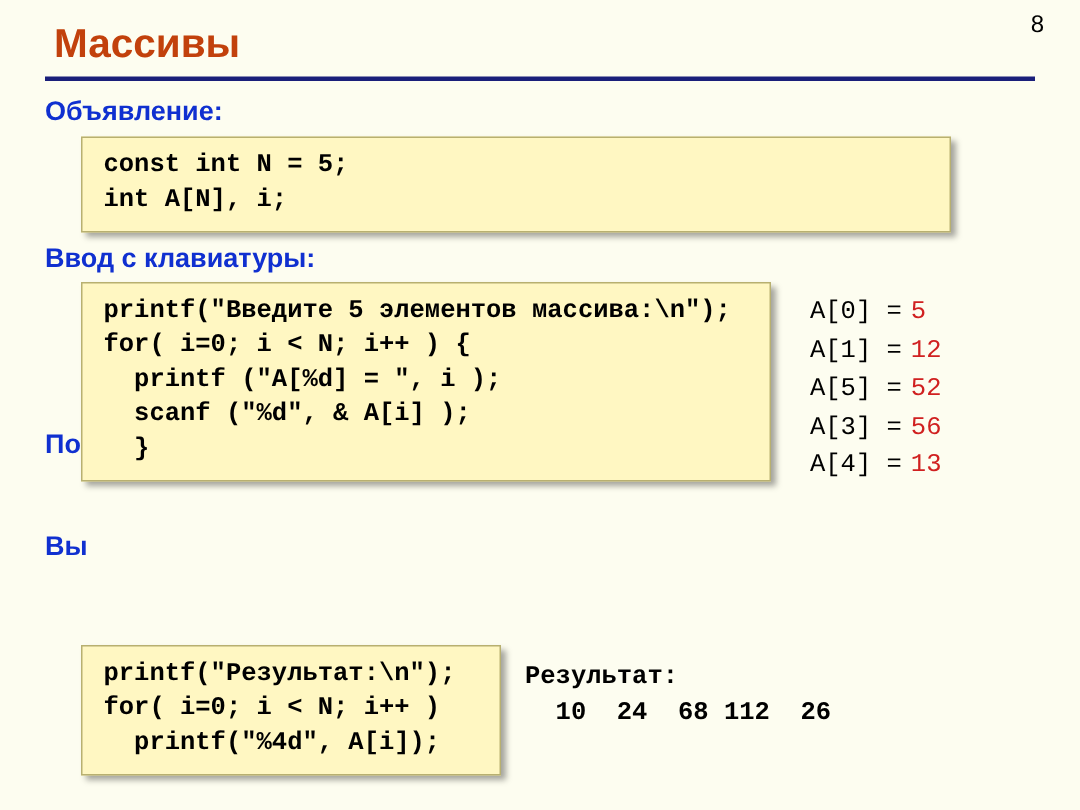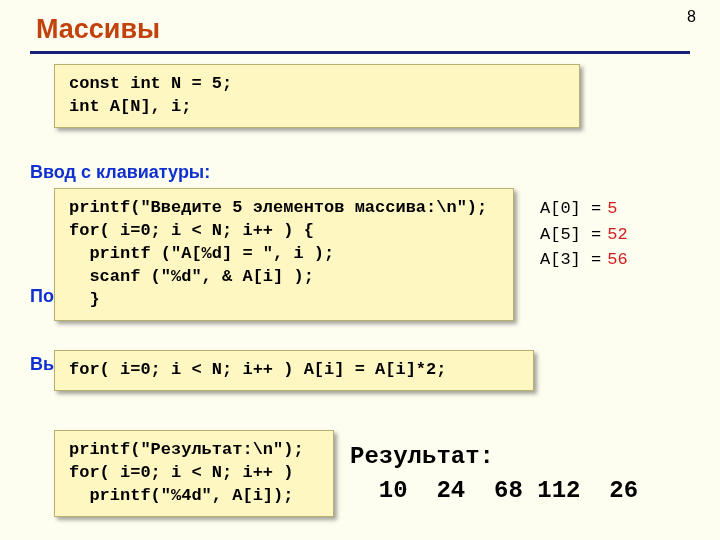--- a/index.html
+++ b/index.html
@@ -16,71 +16,73 @@
     font-family: "Courier New", monospace;
     font-size: 17px;
     font-weight: bold;
     color: #000;
     line-height: 1.35;
     white-space: pre;
     box-shadow: 3px 3px 4px rgba(0,0,0,0.35);
     margin-bottom: 8px;
     display: inline-block;
   }
-  .box-decl   { margin-left: 24px; width: 526px; }
+  .box-decl   { margin-left: 24px; width: 580px; }
   .box-input  { position: absolute; left: 54px; top: 188px; width: 460px; }
   .box-trans  { position: absolute; left: 54px; top: 350px; width: 480px; }
   .box-output { position: absolute; left: 54px; top: 430px; width: 280px; }
 
   .sect-input { position: absolute; left: 30px; top: 160px; }
   .sect-proc  { position: absolute; left: 30px; top: 284px; }
   .sect-out   { position: absolute; left: 30px; top: 352px; }
 
   .arrvals {
     position: absolute; left: 540px; top: 196px;
     font-family: "Courier New", monospace; font-size: 17px; font-weight: normal;
     line-height: 1.5;
   }
   .arrvals .row { white-space: nowrap; }
   .arrvals .k { color: #000; }
   .arrvals .v { color: #d02020; margin-left: 6px; }
 
   .result {
     position: absolute; left: 350px; top: 440px;
-    font-family: "Courier New", monospace; font-size: 24px; font-weight: bold;
+    font-family: "Courier New", monospace; font-size: 17px; font-weight: bold;
     line-height: 1.4; white-space: pre;
   }
 </style>
 </head>
 <body>
 
 <div class="page">
   <div class="pagenum">8</div>
   <div class="title">Массивы</div>
   <hr class="hr">
 
+  <div class="sect">Объявление:</div>
   <div class="codebox box-decl">const int N = 5;
 int A[N], i;</div>
 
   <div class="sect sect-input">Ввод с клавиатуры:</div>
   <div class="codebox box-input">printf("Введите 5 элементов массива:\n");
 for( i=0; i &lt; N; i++ ) {
   printf ("A[%d] = ", i );
   scanf ("%d", &amp; A[i] );
   }</div>
 
   <div class="sect sect-proc">По</div>
   <div class="sect sect-out">Вы</div>
 
-  <div class="codebox box-trans">for( i=0; i &lt; N; i++ ) A[i] = A[i]*2;</div>
   <div class="codebox box-output">printf("Результат:\n");
 for( i=0; i &lt; N; i++ )
   printf("%4d", A[i]);</div>
 
   <div class="arrvals">
     <div class="row"><span class="k">A[0] =</span><span class="v">5</span></div>
+    <div class="row"><span class="k">A[1] =</span><span class="v">12</span></div>
     <div class="row"><span class="k">A[5] =</span><span class="v">52</span></div>
     <div class="row"><span class="k">A[3] =</span><span class="v">56</span></div>
+    <div class="row"><span class="k">A[4] =</span><span class="v">13</span></div>
   </div>
 
   <div class="result"><span>Результат:</span>
 <span>  10  24  68 112  26</span></div>
 </div>
 
 </body></html>

